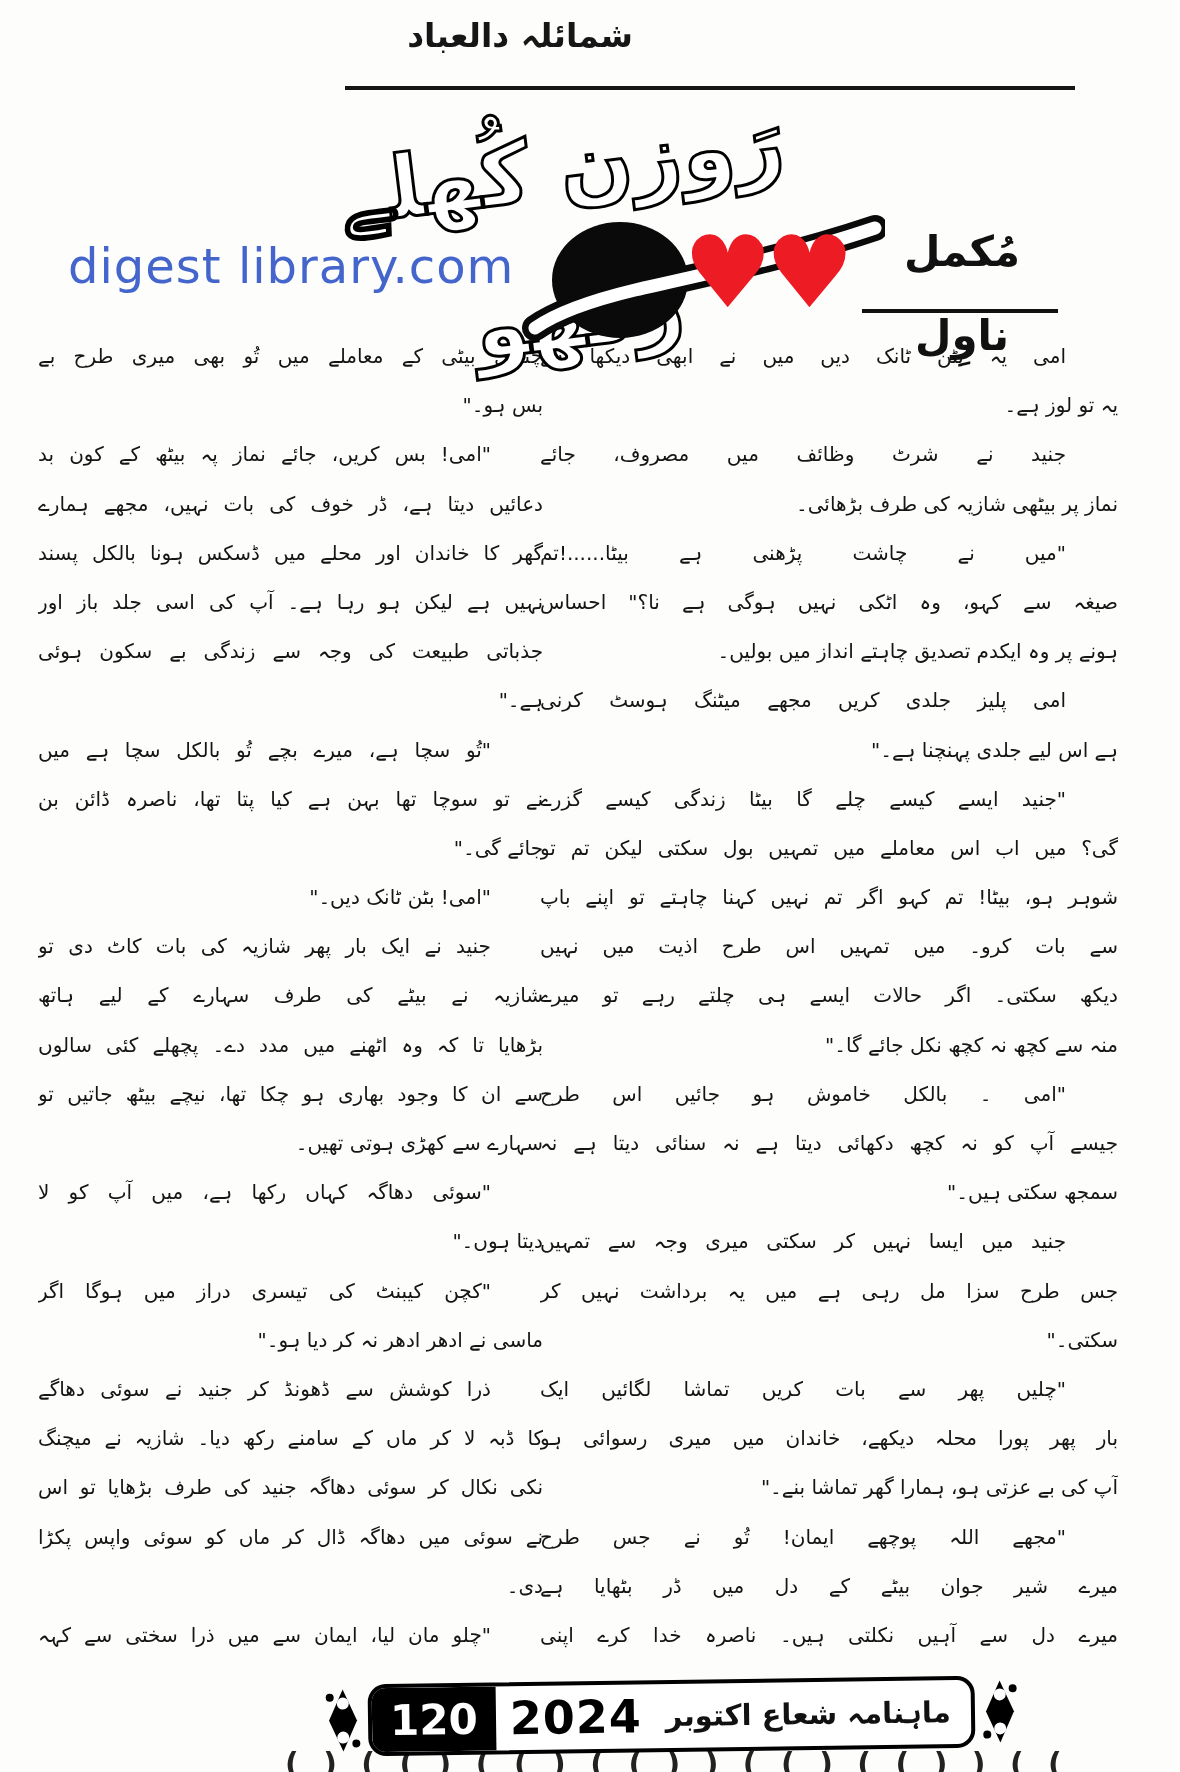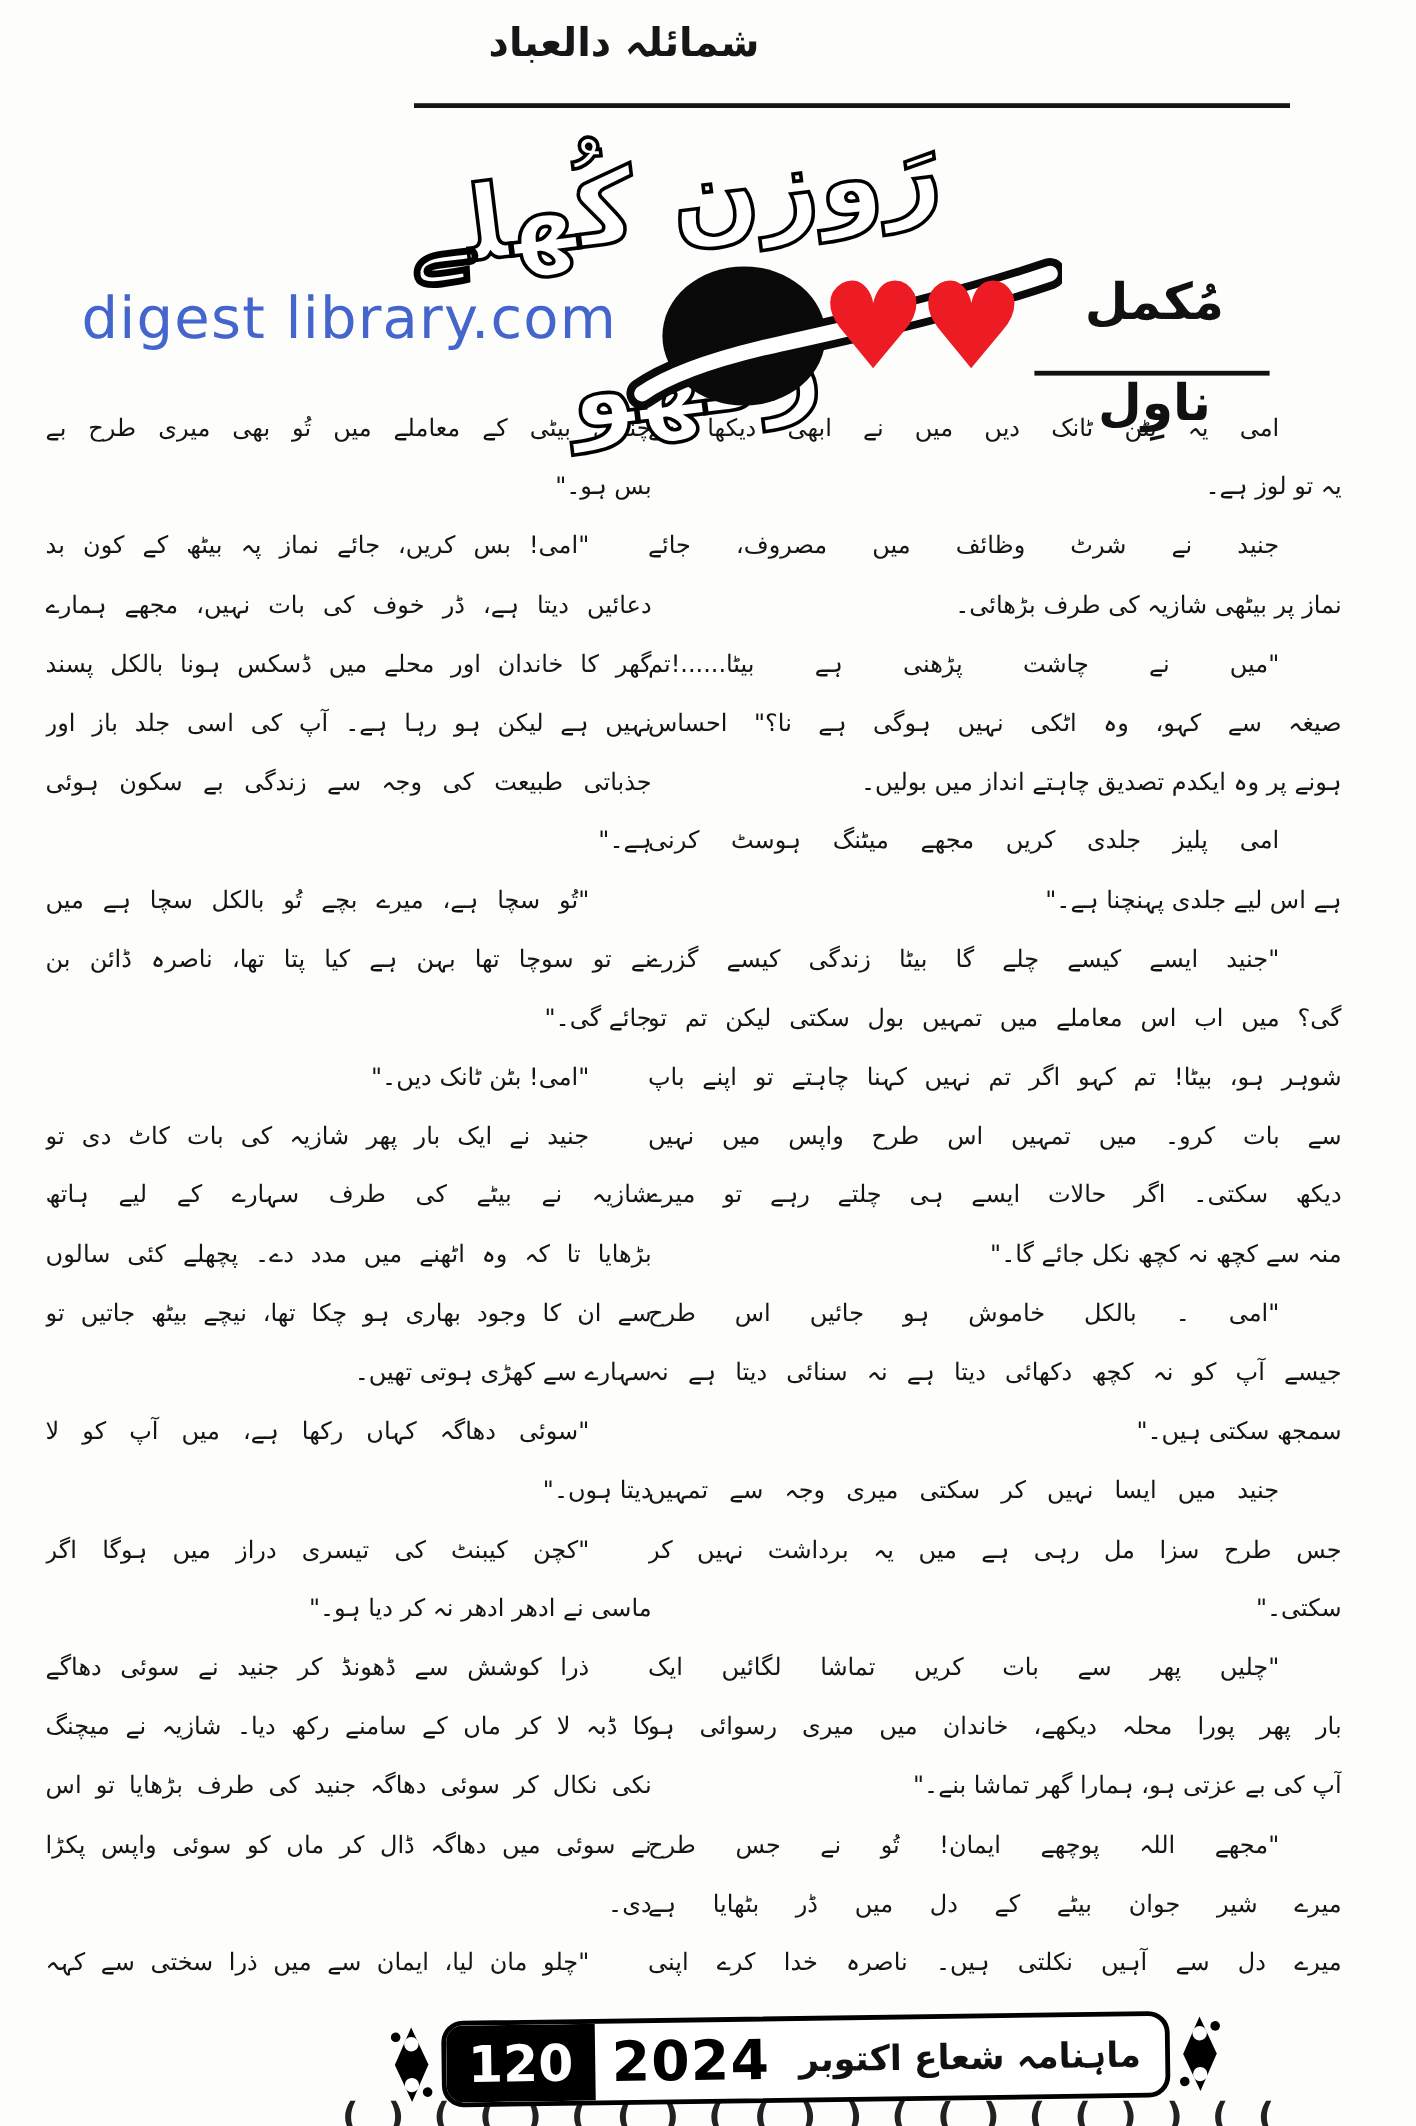--- a/index.html
+++ b/index.html
@@ -123,21 +123,21 @@
       <div class="text-line line-start">جنید نے شرٹ وظائف میں مصروف، جائے</div>
       <div class="text-line line-end">نماز پر بیٹھی شازیہ کی طرف بڑھائی۔</div>
       <div class="text-line line-start">"میں نے چاشت پڑھنی ہے بیٹا......!تم</div>
       <div class="text-line line-mid">صیغہ سے کہو، وہ اٹکی نہیں ہوگی ہے نا؟" احساس</div>
       <div class="text-line line-end">ہونے پر وہ ایکدم تصدیق چاہتے انداز میں بولیں۔</div>
       <div class="text-line line-start">امی پلیز جلدی کریں مجھے میٹنگ ہوسٹ کرنی</div>
       <div class="text-line line-end">ہے اس لیے جلدی پہنچنا ہے۔"</div>
       <div class="text-line line-start">"جنید ایسے کیسے چلے گا بیٹا زندگی کیسے گزرے</div>
       <div class="text-line line-mid">گی؟ میں اب اس معاملے میں تمہیں بول سکتی لیکن تم تو</div>
       <div class="text-line line-mid">شوہر ہو، بیٹا! تم کہو اگر تم نہیں کہنا چاہتے تو اپنے باپ</div>
-      <div class="text-line line-mid">سے بات کرو۔ میں تمہیں اس طرح واپس میں نہیں</div>
+      <div class="text-line line-mid">سے بات کرو۔ میں تمہیں اس طرح اذیت میں نہیں</div>
       <div class="text-line line-mid">دیکھ سکتی۔ اگر حالات ایسے ہی چلتے رہے تو میرے</div>
       <div class="text-line line-end">منہ سے کچھ نہ کچھ نکل جائے گا۔"</div>
       <div class="text-line line-start">"امی ۔ بالکل خاموش ہو جائیں اس طرح</div>
       <div class="text-line line-mid">جیسے آپ کو نہ کچھ دکھائی دیتا ہے نہ سنائی دیتا ہے نہ</div>
       <div class="text-line line-end">سمجھ سکتی ہیں۔"</div>
       <div class="text-line line-start">جنید میں ایسا نہیں کر سکتی میری وجہ سے تمہیں</div>
       <div class="text-line line-mid">جس طرح سزا مل رہی ہے میں یہ برداشت نہیں کر</div>
       <div class="text-line line-end">سکتی۔"</div>
       <div class="text-line line-start">"چلیں پھر سے بات کریں تماشا لگائیں ایک</div>
       <div class="text-line line-mid">بار پھر پورا محلہ دیکھے، خاندان میں میری رسوائی ہو</div>

